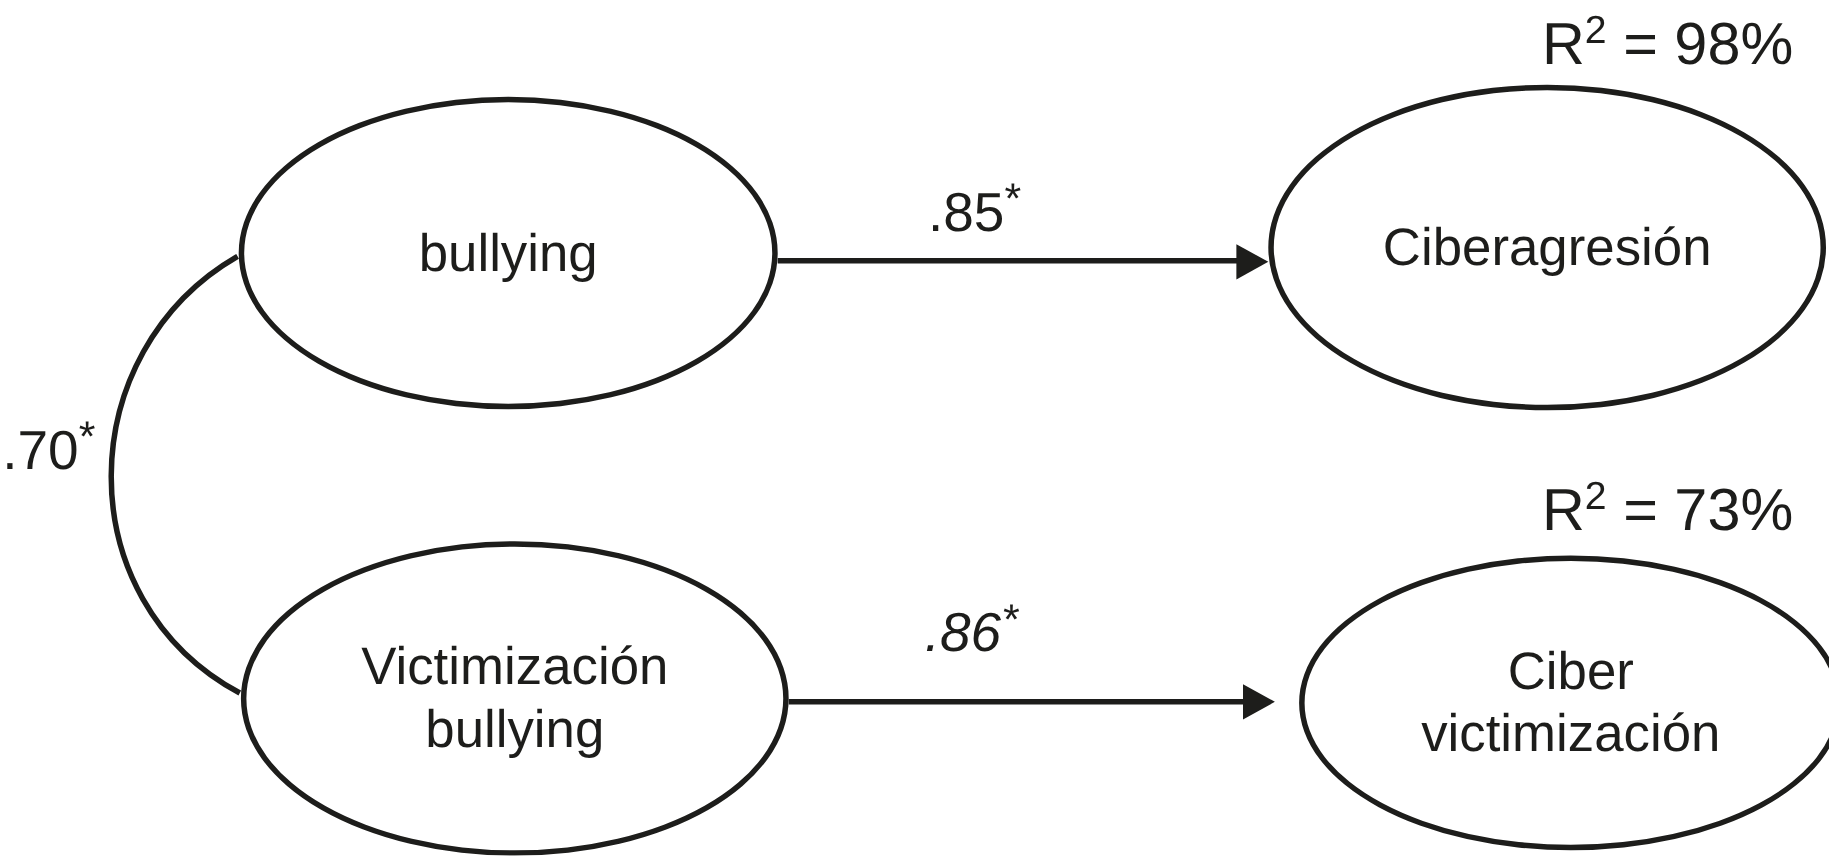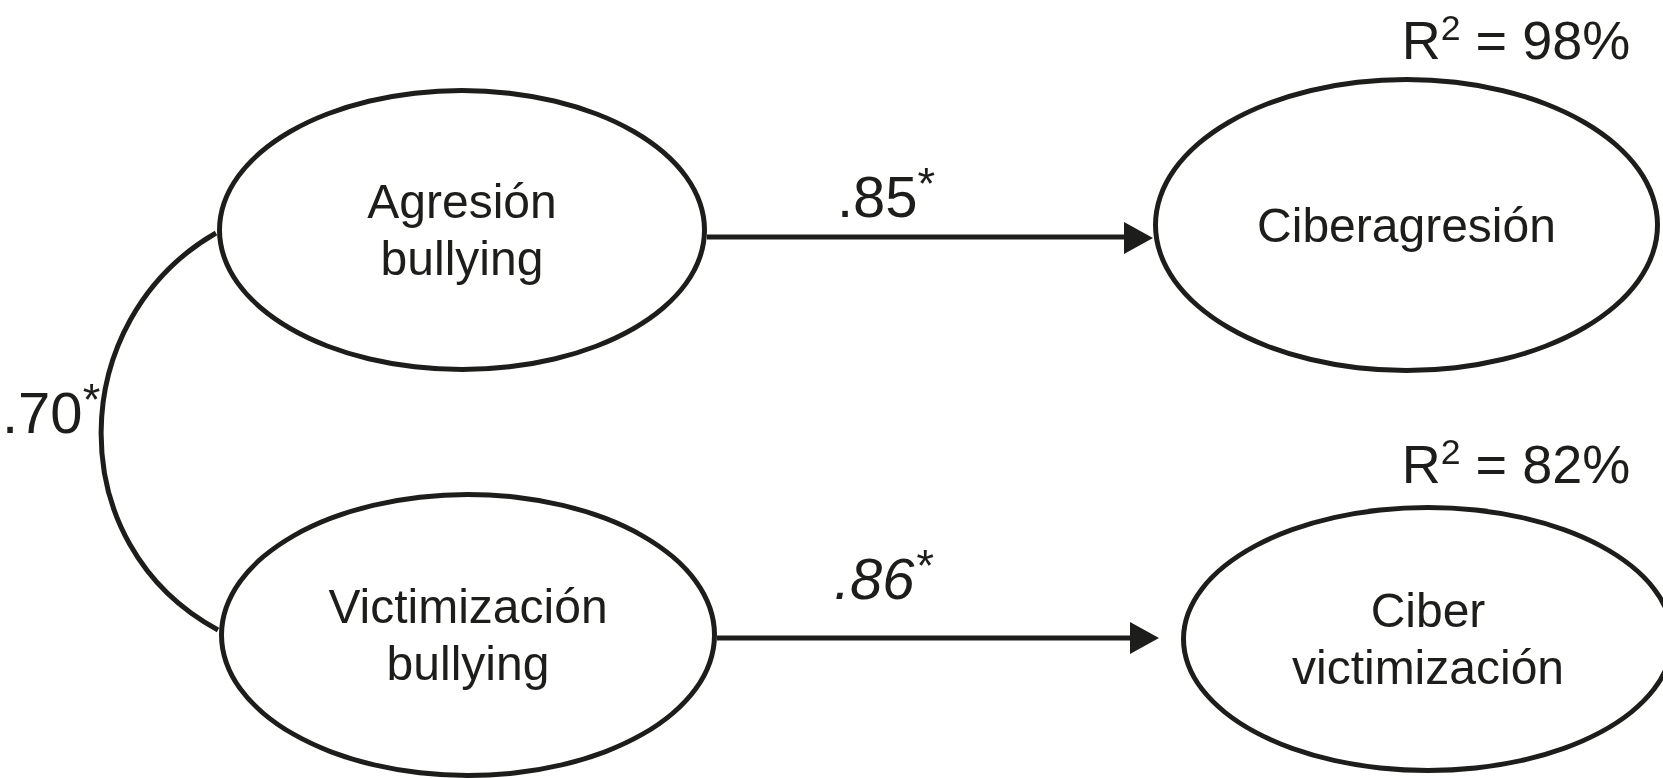--- a/index.html
+++ b/index.html
@@ -39,21 +39,21 @@
     line-height: 57px;
   }
   .node span { display: block; }
   .node-agresion        { left: 217px;  top: 88px;  width: 490px; height: 284px; }
   .node-victimizacion   { left: 219px;  top: 492px; width: 498px; height: 286px; }
   .node-ciberagresion   { left: 1153px; top: 77px;  width: 507px; height: 296px; }
   .node-cibervictim     { left: 1181px; top: 505px; width: 494px; height: 268px; }
 
   .edge-label {
     position: absolute;
-    font-size: 58px;
+    font-size: 50px;
     line-height: 1;
     white-space: nowrap;
   }
   .label-85 { left: 786px; top: 168px; width: 200px; text-align: center; }
   .label-86 { left: 783px; top: 550px; width: 200px; text-align: center; font-style: italic; }
   .label-70 { left: 2px;   top: 384px; }
 
   .ast {
     font-size: 0.78em;
     position: relative;
@@ -86,21 +86,20 @@
     <line x1="707" y1="237" x2="1128" y2="237" stroke="#1d1d1b" stroke-width="5"></line>
     <polygon points="1153,238 1124,222 1124,254" fill="#1d1d1b"></polygon>
 
     <line x1="717" y1="638" x2="1134" y2="638" stroke="#1d1d1b" stroke-width="5"></line>
     <polygon points="1159,638 1130,622 1130,654" fill="#1d1d1b"></polygon>
 
     <path d="M 216 233 C 65 320, 60 545, 218 630" fill="none" stroke="#1d1d1b" stroke-width="5"></path>
   </svg>
 
   <div class="node node-agresion">
-    <span>Agresión</span>
     <span>bullying</span>
   </div>
 
   <div class="node node-victimizacion">
     <span>Victimización</span>
     <span>bullying</span>
   </div>
 
   <div class="node node-ciberagresion">
     <span>Ciberagresión</span>
@@ -121,16 +120,16 @@
 
   <div class="edge-label label-70">
     <span>.70</span><span class="ast">*</span>
   </div>
 
   <div class="r2-label r2-top">
     <span>R</span><span class="sup2">2</span><span> = 98%</span>
   </div>
 
   <div class="r2-label r2-bottom">
-    <span>R</span><span class="sup2">2</span><span> = 82%</span>
+    <span>R</span><span class="sup2">2</span><span> = 73%</span>
   </div>
 
 </div>
 
 </body></html>

